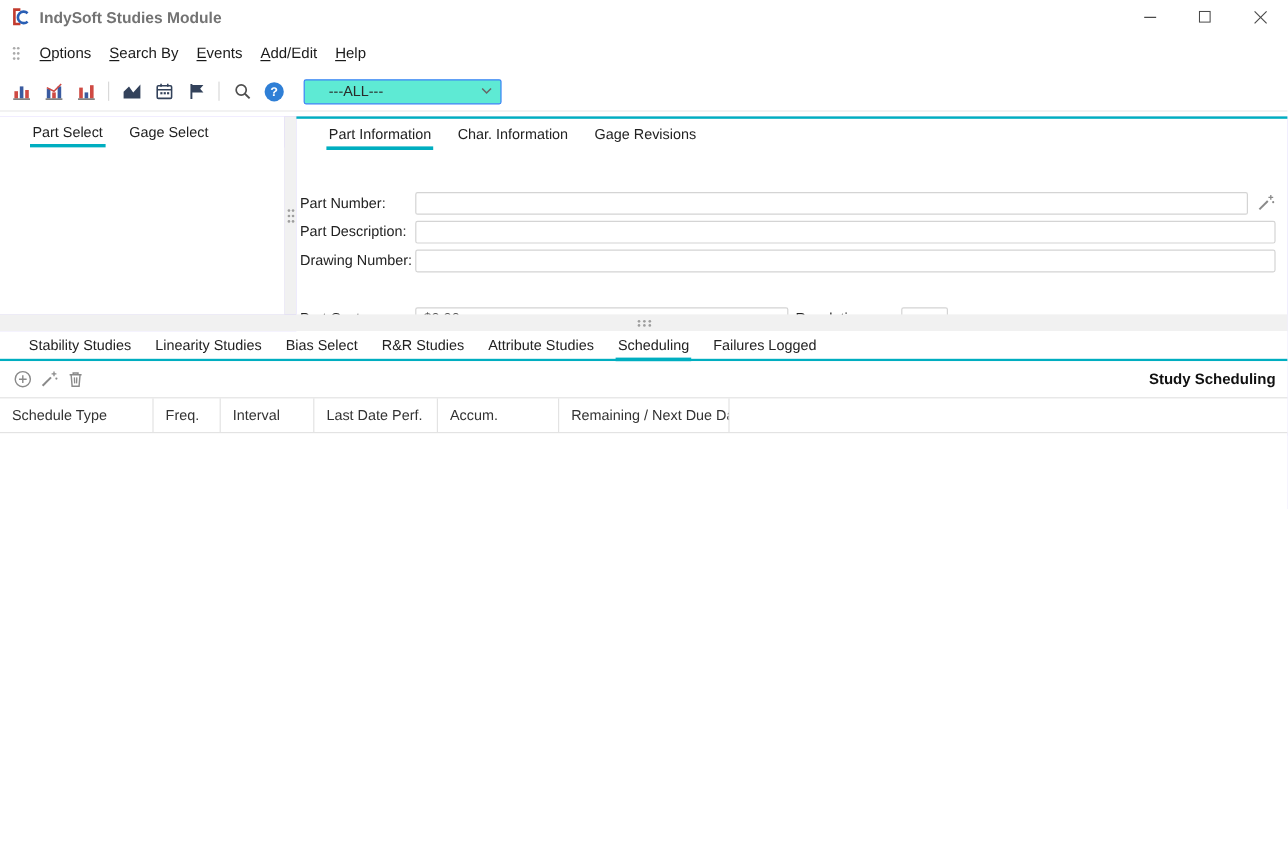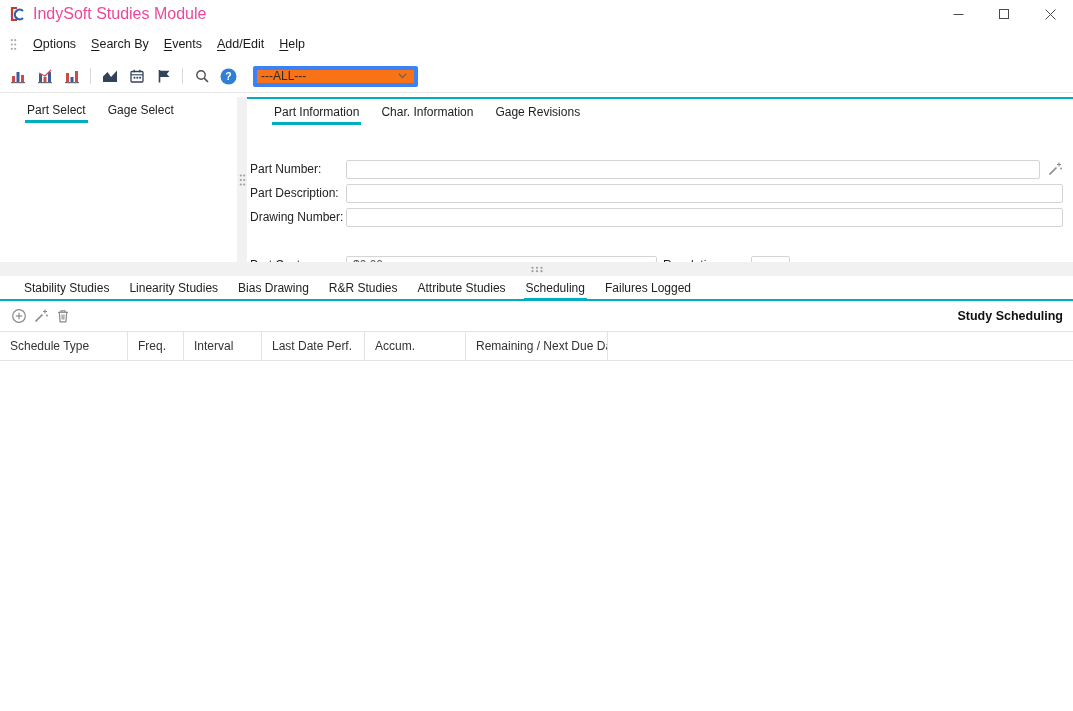--- a/index.html
+++ b/index.html
@@ -8,43 +8,43 @@
     width:1073px; height:711px; position:relative; overflow:hidden;
     background:#fff; font-family:"Liberation Sans", sans-serif; color:#222;
     --accent:#00aec0; --bar-red:#cf4a43; --bar-navy:#3a5ba0;
     --icon-navy:#33425b; --icon-gray:#8a8a8a; --help-blue:#2f7fd6;
   }
   svg { display:block; }
 
   
   .titlebar { height:28px; display:flex; align-items:center; padding-left:8px; background:#fff; }
   .app-icon { width:18px; height:18px; }
-  .win-title { margin-left:7px; font-size:16px; color:#ec4899; }
+  .win-title { margin-left:7px; font-size:13px; color:#737373;font-weight:bold; }
   .win-btns { margin-left:auto; display:flex; height:100%; }
   .win-btn { width:46px; height:100%; display:flex; align-items:center; justify-content:center; }
 
   
   .menubar { height:32px; display:flex; align-items:center; padding-left:10px; gap:15px; background:#fff; }
   .menu-grip { margin-right:1px; }
   .menu-item { font-size:12.5px; color:#1a1a1a; cursor:default; }
   .menu-item u { text-underline-offset:2px; }
 
   
   .toolbar { height:33px; display:flex; align-items:center; padding-left:9px; gap:10px; background:#fff; border-bottom:1px solid #e9e9e9; }
   .tb-icon { width:17px; height:17px; display:flex; align-items:center; justify-content:center; }
   .tb-sep { width:1px; height:16px; background:#d9d9d9; }
   .i-navy { color:var(--icon-navy); }
   .i-dark { color:#4f4f4f; }
   .i-gray { color:var(--icon-gray); }
   .f-red  { fill:var(--bar-red); }
   .f-navy { fill:var(--bar-navy); }
   .s-red  { stroke:var(--bar-red); fill:none; }
   .f-blue { fill:var(--help-blue); }
-  .combo { width:165px; height:21px; border:4px solid #3b82f6; border-radius:2px; background:#f97316;
-           display:flex; align-items:center; padding-left:4px; font-size:12px; color:#2a2a2a; position:relative; margin-left:6px; }
+  .combo { width:165px; height:21px; border:1px solid #3b82f6; border-radius:2px; background:#5eead4;
+           display:flex; align-items:center; padding-left:20px; font-size:12px; color:#2a2a2a; position:relative; margin-left:6px; }
   .combo .chev { position:absolute; right:7px; }
 
   
   .content { position:absolute; left:0; top:97px; width:1073px; height:614px; background:#c4b5fd; }
 
   .left-panel { position:absolute; left:0; top:0; width:237px; height:165px; background:#fff; }
   .vsplit { position:absolute; left:237px; top:0; width:10px; height:165px; background:#f1f1f1;
             display:flex; align-items:center; justify-content:center; }
   .right-panel { position:absolute; left:247px; top:0; right:0; height:208px; background:#fff; border-top:2px solid var(--accent); }
   .hsplit { position:absolute; left:0; top:165px; width:100%; height:14px; background:#f1f1f1;
@@ -284,21 +284,21 @@
 
   <div class="bottom">
     <div class="bottom-tabs">
       <div class="btab">
           <span>Stability Studies</span>
         </div>
       <div class="btab">
           <span>Linearity Studies</span>
         </div>
       <div class="btab">
-          <span>Bias Drawing</span>
+          <span>Bias Select</span>
         </div>
       <div class="btab">
           <span>R&amp;R Studies</span>
         </div>
       <div class="btab">
           <span>Attribute Studies</span>
         </div>
       <div class="btab active">
           <span>Scheduling</span>
         </div>

